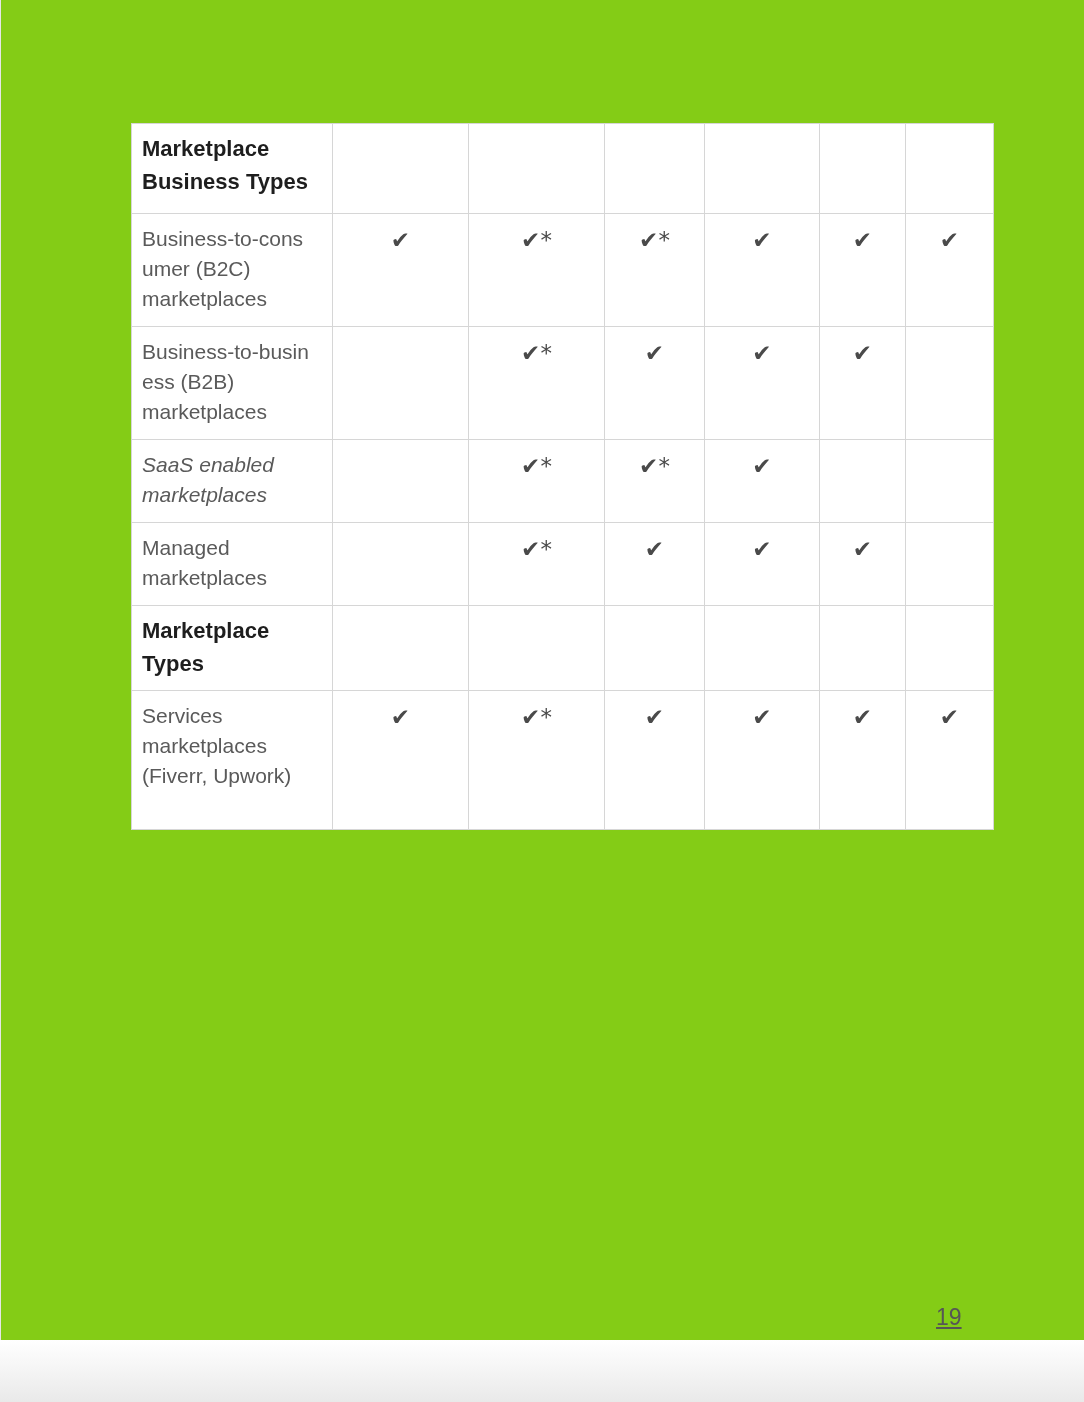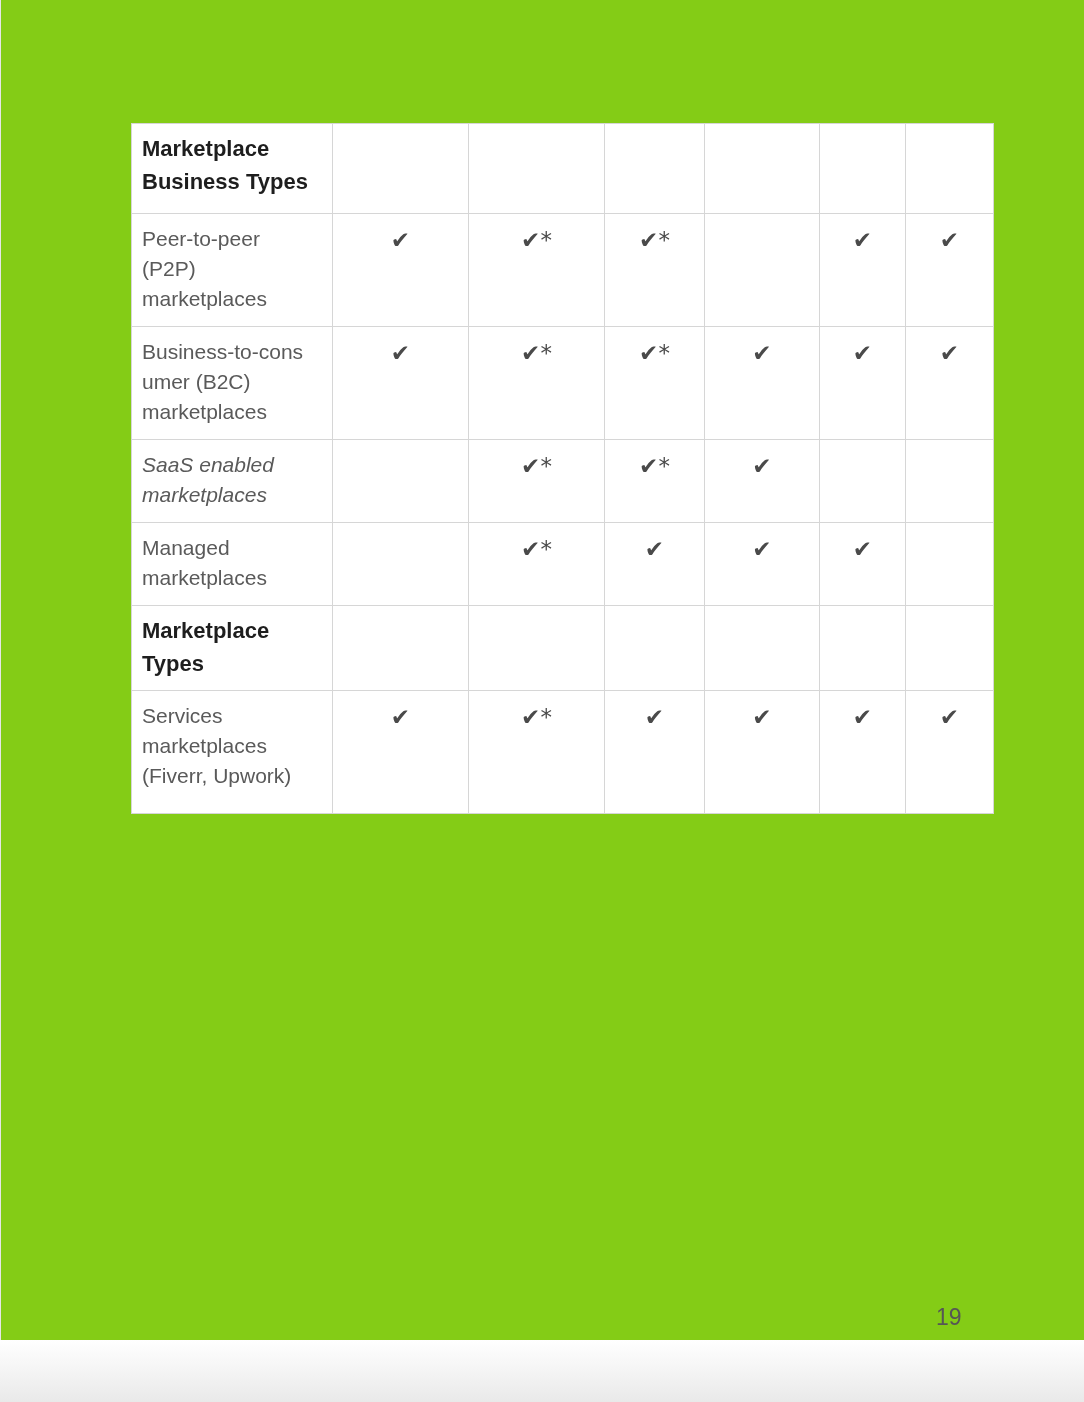--- a/index.html
+++ b/index.html
@@ -78,20 +78,21 @@
     font-size: 23px;
     line-height: 29px;
     color: var(--check);
   }
   .page-number {
     position: absolute;
     left: 936px;
     top: 1304px;
     font-size: 23px;
     color: var(--page-number);
+    text-decoration: underline;
   }
 </style>
 </head>
 <body>
 
 <div class="page">
   <div class="left-edge"></div>
 
   <table class="mkt">
     <colgroup>
@@ -107,41 +108,41 @@
         <tr style="height: 90px;">
           <td class="label-cell section-header">Marketplace
 Business Types</td>
           <td class="empty-cell"></td>
           <td class="empty-cell"></td>
           <td class="empty-cell"></td>
           <td class="empty-cell"></td>
           <td class="empty-cell"></td>
           <td class="empty-cell"></td>
         </tr>
-        <tr style="height: 110px;">
-          <td class="label-cell">Peer-to-peer
-(P2P)
-marketplaces</td>
-          <td class="check-cell"><span class="check">✔</span></td>
-          <td class="check-cell"><span class="check">✔</span><span class="star">*</span></td>
-          <td class="check-cell"><span class="check">✔</span><span class="star">*</span></td>
-          <td class="empty-cell"></td>
-          <td class="check-cell"><span class="check">✔</span></td>
-          <td class="check-cell"><span class="check">✔</span></td>
-        </tr>
         <tr style="height: 111px;">
           <td class="label-cell">Business-to-cons
 umer (B2C)
 marketplaces</td>
           <td class="check-cell"><span class="check">✔</span></td>
           <td class="check-cell"><span class="check">✔</span><span class="star">*</span></td>
           <td class="check-cell"><span class="check">✔</span><span class="star">*</span></td>
           <td class="check-cell"><span class="check">✔</span></td>
           <td class="check-cell"><span class="check">✔</span></td>
           <td class="check-cell"><span class="check">✔</span></td>
+        </tr>
+        <tr style="height: 111px;">
+          <td class="label-cell">Business-to-busin
+ess (B2B)
+marketplaces</td>
+          <td class="empty-cell"></td>
+          <td class="check-cell"><span class="check">✔</span><span class="star">*</span></td>
+          <td class="check-cell"><span class="check">✔</span></td>
+          <td class="check-cell"><span class="check">✔</span></td>
+          <td class="check-cell"><span class="check">✔</span></td>
+          <td class="empty-cell"></td>
         </tr>
         <tr style="height: 79px; font-style: italic;">
           <td class="label-cell">SaaS enabled
 marketplaces</td>
           <td class="empty-cell"></td>
           <td class="check-cell"><span class="check">✔</span><span class="star">*</span></td>
           <td class="check-cell"><span class="check">✔</span><span class="star">*</span></td>
           <td class="check-cell"><span class="check">✔</span></td>
           <td class="empty-cell"></td>
           <td class="empty-cell"></td>
@@ -159,21 +160,21 @@
         <tr style="height: 83px;">
           <td class="label-cell section-header">Marketplace
 Types</td>
           <td class="empty-cell"></td>
           <td class="empty-cell"></td>
           <td class="empty-cell"></td>
           <td class="empty-cell"></td>
           <td class="empty-cell"></td>
           <td class="empty-cell"></td>
         </tr>
-        <tr style="height: 123px;">
+        <tr style="height: 139px;">
           <td class="label-cell">Services
 marketplaces
 (Fiverr, Upwork)</td>
           <td class="check-cell"><span class="check">✔</span></td>
           <td class="check-cell"><span class="check">✔</span><span class="star">*</span></td>
           <td class="check-cell"><span class="check">✔</span></td>
           <td class="check-cell"><span class="check">✔</span></td>
           <td class="check-cell"><span class="check">✔</span></td>
           <td class="check-cell"><span class="check">✔</span></td>
         </tr>

